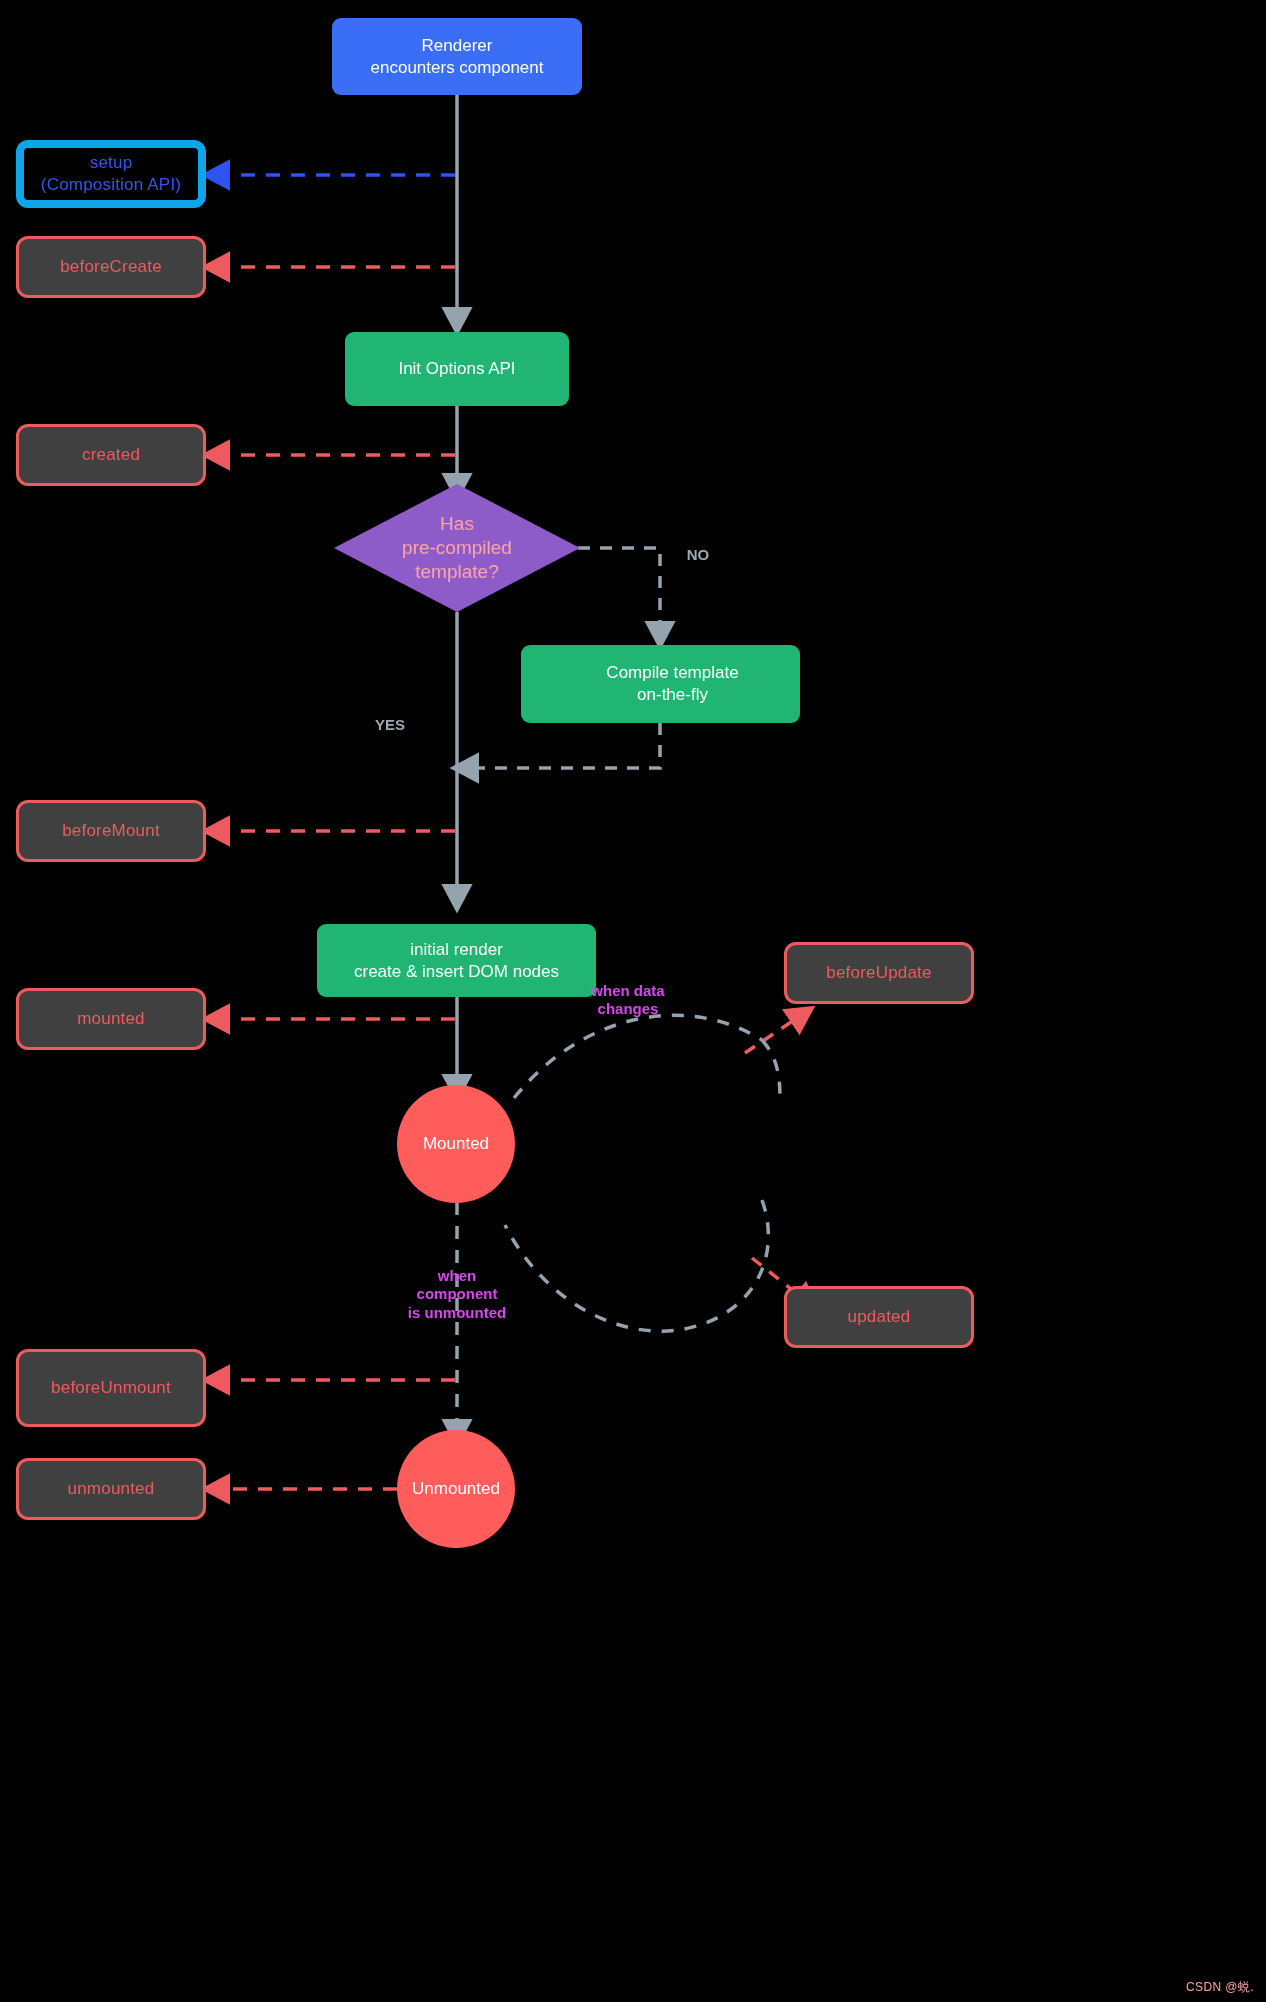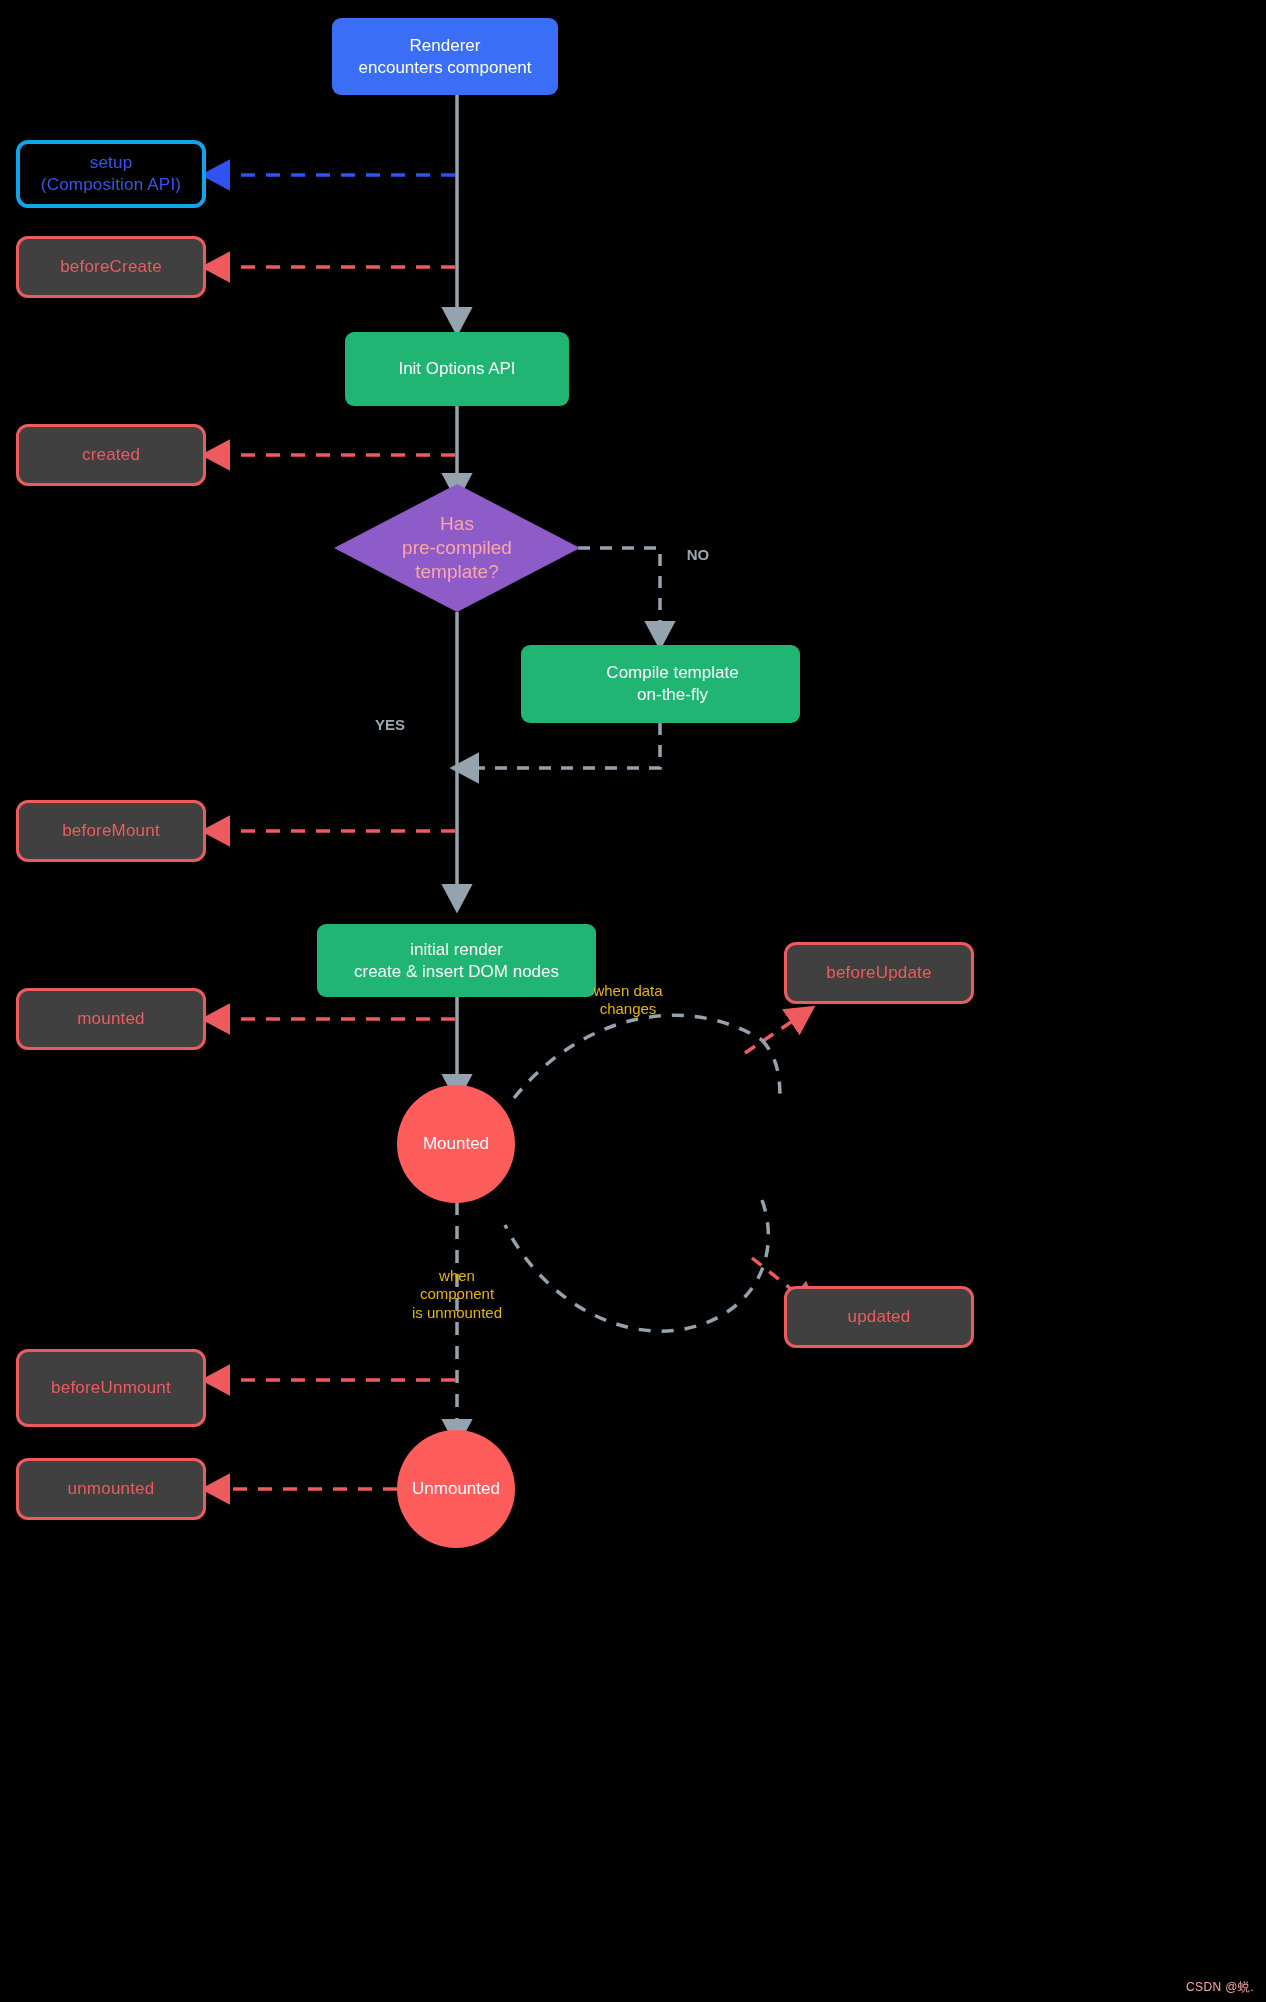--- a/index.html
+++ b/index.html
@@ -55,21 +55,21 @@
   .hook {
     background: #404040;
     border: 3px solid #ee5b5f;
     color: #ef5a5e;
     border-radius: 12px;
     font-size: 17px;
     letter-spacing: .2px;
   }
   .hook-setup {
     background: #000000;
-    border: 4px solid #0ea5e9;
+    border: 8px solid #0ea5e9;
     color: #3356f2;
     border-radius: 12px;
     font-size: 17px;
     letter-spacing: .2px;
   }
   
   .circle {
     background: #ff5c5c;
     color: #ffffff;
     border-radius: 50%;
@@ -101,22 +101,22 @@
   .edge-label {
     position: absolute;
     color: #9aa9b2;
     font-size: 15px;
     font-weight: bold;
     line-height: 1.22;
     text-align: center;
     white-space: pre-line;
   }
   .edge-label.plain {
-    font-weight: normal;
-    color: #eab308;
+    font-weight: bold;
+    color: #d946ef;
   }
   
   .watermark {
     position: absolute;
     right: 12px;
     bottom: 6px;
     color: #fca5a5;
     font-size: 12px;
     letter-spacing: .4px;
   }
@@ -170,21 +170,21 @@
 
     <path d="M752,1258 L805,1300" stroke="#ee5b5f" stroke-width="3.5" fill="none" stroke-dasharray="12 10" marker-end="url(#arrow-red)"></path>
 
     <path d="M457,1202 L457,1430" stroke="#94a3ad" stroke-width="3.5" fill="none" stroke-dasharray="13 11" marker-end="url(#arrow-gray)"></path>
 
     <path d="M455,1380 L219,1380" stroke="#ee5b5f" stroke-width="3.5" fill="none" stroke-dasharray="14 11" marker-end="url(#arrow-red)"></path>
 
     <path d="M397,1489 L219,1489" stroke="#ee5b5f" stroke-width="3.5" fill="none" stroke-dasharray="14 11" marker-end="url(#arrow-red)"></path>
   </svg>
 
-  <div class="node box-blue" style="left:332px; top:18px; width:226px; height:77px;">
+  <div class="node box-blue" style="left:332px; top:18px; width:250px; height:77px;">
     <span>Renderer
 encounters component</span>
   </div>
 
   <div class="node hook-setup" style="left:16px; top:140px; width:190px; height:68px;">
     <span>setup
 (Composition API)</span>
   </div>
 
   <div class="node hook" style="left:16px; top:236px; width:190px; height:62px;">

